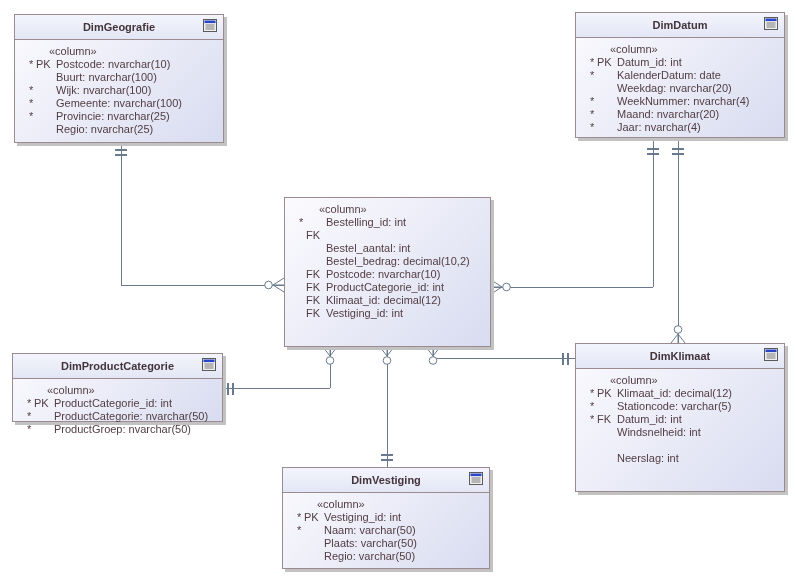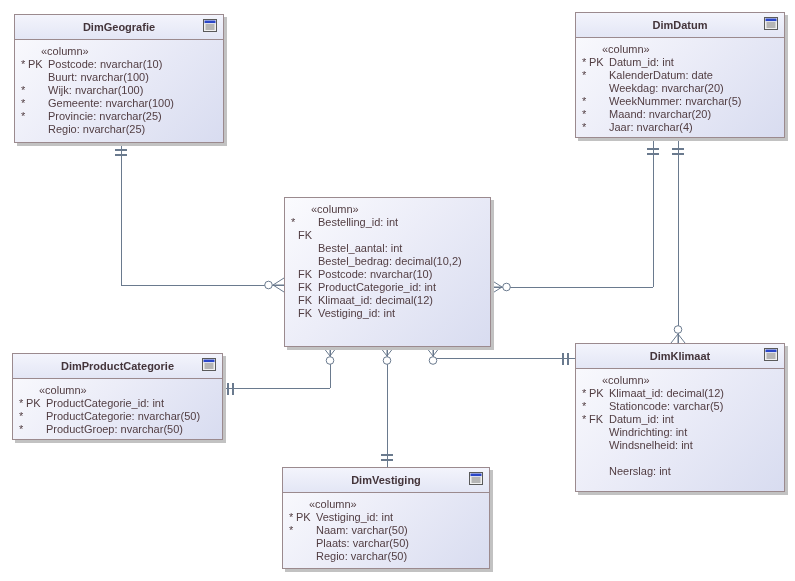--- a/index.html
+++ b/index.html
@@ -18,21 +18,21 @@
   }
   .entity-header{
     height:24px;
     border-bottom:1px solid #9b8a8e;
     position:relative;
     display:flex;align-items:center;justify-content:center;
     background:linear-gradient(to bottom,#f3f4fc 0%,#e3e6f5 100%);
   }
   .entity-title{font-weight:bold;font-size:11px;color:#43343a;}
   .table-icon{position:absolute;top:4px;right:6px;width:14px;height:13px;line-height:0;}
-  .entity-body{padding:4px 4px 4px 0;}
+  .entity-body{padding:4px 4px 4px 0;margin-left:8px;}
   .stereotype{height:14px;line-height:14px;padding-left:26px;}
   .row{display:flex;height:13px;line-height:13px;}
   .st{width:7px;padding-left:6px;flex:none;}
   .kw{width:20px;flex:none;}
   .nm{flex:1;white-space:nowrap;}
 
   
   .seg{position:absolute;background:#6a7a8e;}
   .seg.h{height:1px;}
   .seg.v{width:1px;}
@@ -180,21 +180,21 @@
           <span class="nm">KalenderDatum: date</span>
         </div>
       <div class="row">
           <span class="st"></span>
           <span class="kw"></span>
           <span class="nm">Weekdag: nvarchar(20)</span>
         </div>
       <div class="row">
           <span class="st">*</span>
           <span class="kw"></span>
-          <span class="nm">WeekNummer: nvarchar(5)</span>
+          <span class="nm">WeekNummer: nvarchar(4)</span>
         </div>
       <div class="row">
           <span class="st">*</span>
           <span class="kw"></span>
           <span class="nm">Maand: nvarchar(20)</span>
         </div>
       <div class="row">
           <span class="st">*</span>
           <span class="kw"></span>
           <span class="nm">Jaar: nvarchar(4)</span>
@@ -240,21 +240,21 @@
           <span class="nm">Klimaat_id: decimal(12)</span>
         </div>
       <div class="row">
           <span class="st"></span>
           <span class="kw">FK</span>
           <span class="nm">Vestiging_id: int</span>
         </div>
     </div>
   </div>
 
-  <div class="entity" style="left:12px;top:353px;width:211px;height:87px;">
+  <div class="entity" style="left:12px;top:353px;width:211px;height:69px;">
     <div class="entity-header">
       <span class="entity-title">DimProductCategorie</span>
       <span class="table-icon"><svg width="14" height="13" viewBox="0 0 14 13">
             <rect x="0.5" y="0.5" width="13" height="12" fill="#f0f0f0" stroke="#5a5a5a"></rect>
             <rect x="1.5" y="1.5" width="11" height="2.6" fill="#2a46c8"></rect>
             <line x1="2.5" y1="6" x2="11.5" y2="6" stroke="#7a7a7a"></line>
             <line x1="2.5" y1="8" x2="11.5" y2="8" stroke="#7a7a7a"></line>
             <line x1="2.5" y1="10" x2="11.5" y2="10" stroke="#7a7a7a"></line>
           </svg></span>
     </div>
@@ -302,25 +302,20 @@
           <span class="nm">Stationcode: varchar(5)</span>
         </div>
       <div class="row">
           <span class="st">*</span>
           <span class="kw">FK</span>
           <span class="nm">Datum_id: int</span>
         </div>
       <div class="row">
           <span class="st"></span>
           <span class="kw"></span>
-          <span class="nm">Windrichting: int</span>
-        </div>
-      <div class="row">
-          <span class="st"></span>
-          <span class="kw"></span>
           <span class="nm">Windsnelheid: int</span>
         </div>
       <div class="row">
           <span class="st"></span>
           <span class="kw"></span>
         </div>
       <div class="row">
           <span class="st"></span>
           <span class="kw"></span>
           <span class="nm">Neerslag: int</span>

